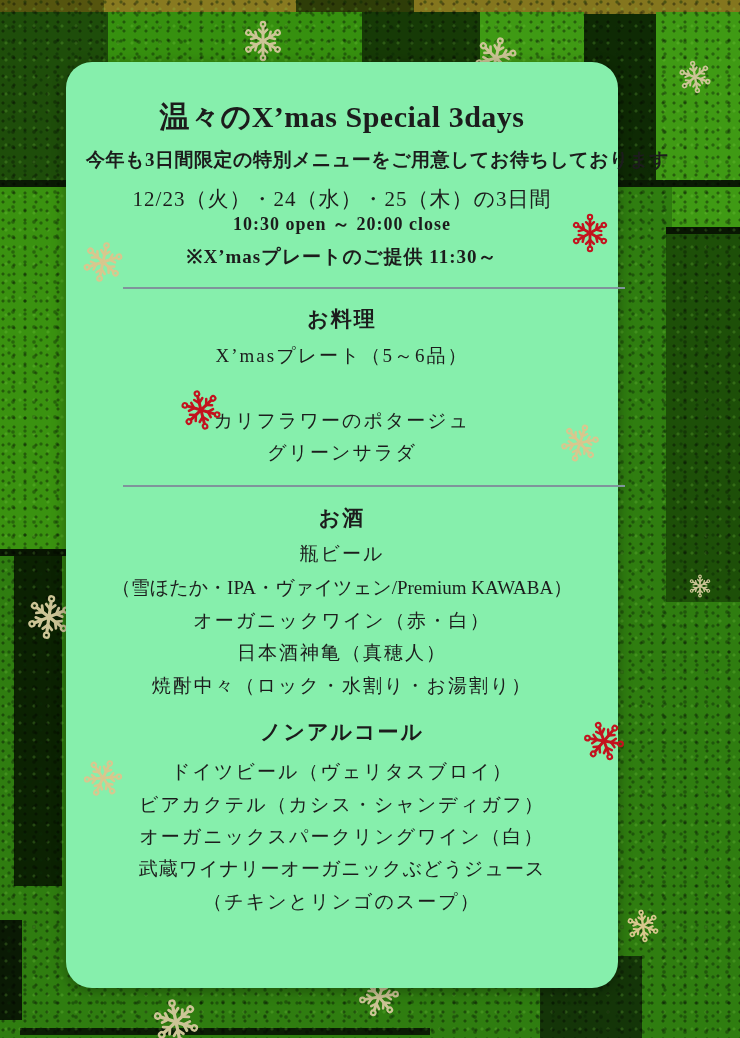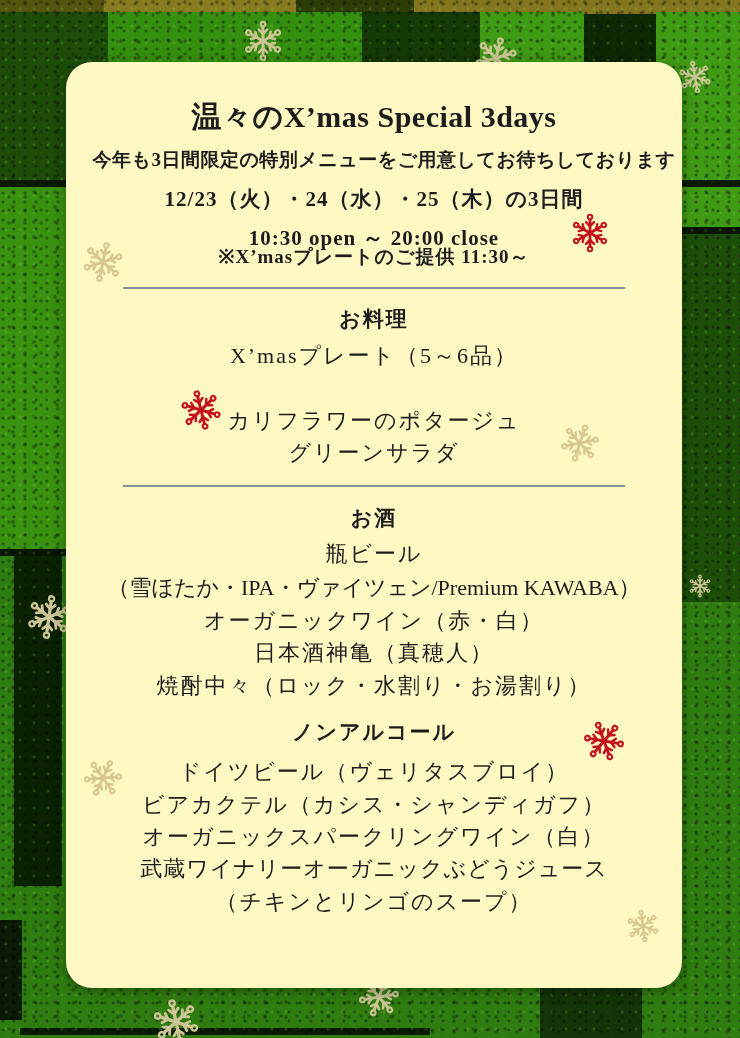--- a/index.html
+++ b/index.html
@@ -13,32 +13,32 @@
   .texture{
     position:absolute;inset:0;z-index:1;
     background-image:
       radial-gradient(circle at 3px 4px, rgba(0,0,0,.38) 1px, transparent 2px),
       radial-gradient(circle at 9px 2px, rgba(10,40,5,.45) 1px, transparent 2.2px),
       radial-gradient(circle at 6px 9px, rgba(140,225,80,.20) 1px, transparent 2px),
       radial-gradient(circle at 13px 12px, rgba(0,0,0,.30) 1.2px, transparent 2.4px);
     background-size:11px 9px,16px 13px,14px 17px,21px 15px;
   }
   .card{
-    position:absolute;left:66px;top:62px;width:616px;height:926px;
-    background:#fef9c3;border-radius:26px;z-index:5;
+    position:absolute;left:66px;top:62px;width:552px;height:926px;
+    background:#86efac;border-radius:26px;z-index:5;
     box-shadow:0 3px 14px rgba(0,0,0,.35);
   }
   .line{position:absolute;left:0;right:0;text-align:center;color:#1c1c1c;white-space:nowrap;}
   .t-title{top:34px;font-size:30px;line-height:42px;font-weight:bold;letter-spacing:.5px;}
   .t-sub{top:84px;font-size:19px;line-height:28px;font-weight:bold;letter-spacing:.5px;margin-left:20px;}
-  .t-dates{top:122px;font-size:21px;line-height:30px;font-weight:bold;letter-spacing:1px;}
-  .t-hours{top:161px;font-size:21px;line-height:30px;font-weight:bold;letter-spacing:1px;}
+  .t-dates{top:122px;font-size:21px;line-height:30px;font-weight:normal;letter-spacing:1px;}
+  .t-hours{top:147px;font-size:18px;line-height:30px;font-weight:bold;letter-spacing:1px;}
   .t-note{top:181px;font-size:19px;line-height:28px;font-weight:bold;letter-spacing:1px;}
   .t-head{font-size:21px;line-height:30px;font-weight:bold;letter-spacing:2px;}
-  .t-item{font-size:22px;line-height:28px;letter-spacing:2px;}
+  .t-item{font-size:19px;line-height:28px;letter-spacing:2px;}
   .t-footer{top:884px;font-size:21px;line-height:30px;letter-spacing:1px;}
   .divider{position:absolute;left:57px;width:502px;height:2px;background:#7f949b;}
   .flake{position:absolute;z-index:6;}
   .flake.red{color:#c3121e;}
   .flake.gold{color:#d8c78e;}
   .flake.cream{color:#cdc596;z-index:2;}
 </style>
 </head>
 <body>
 

